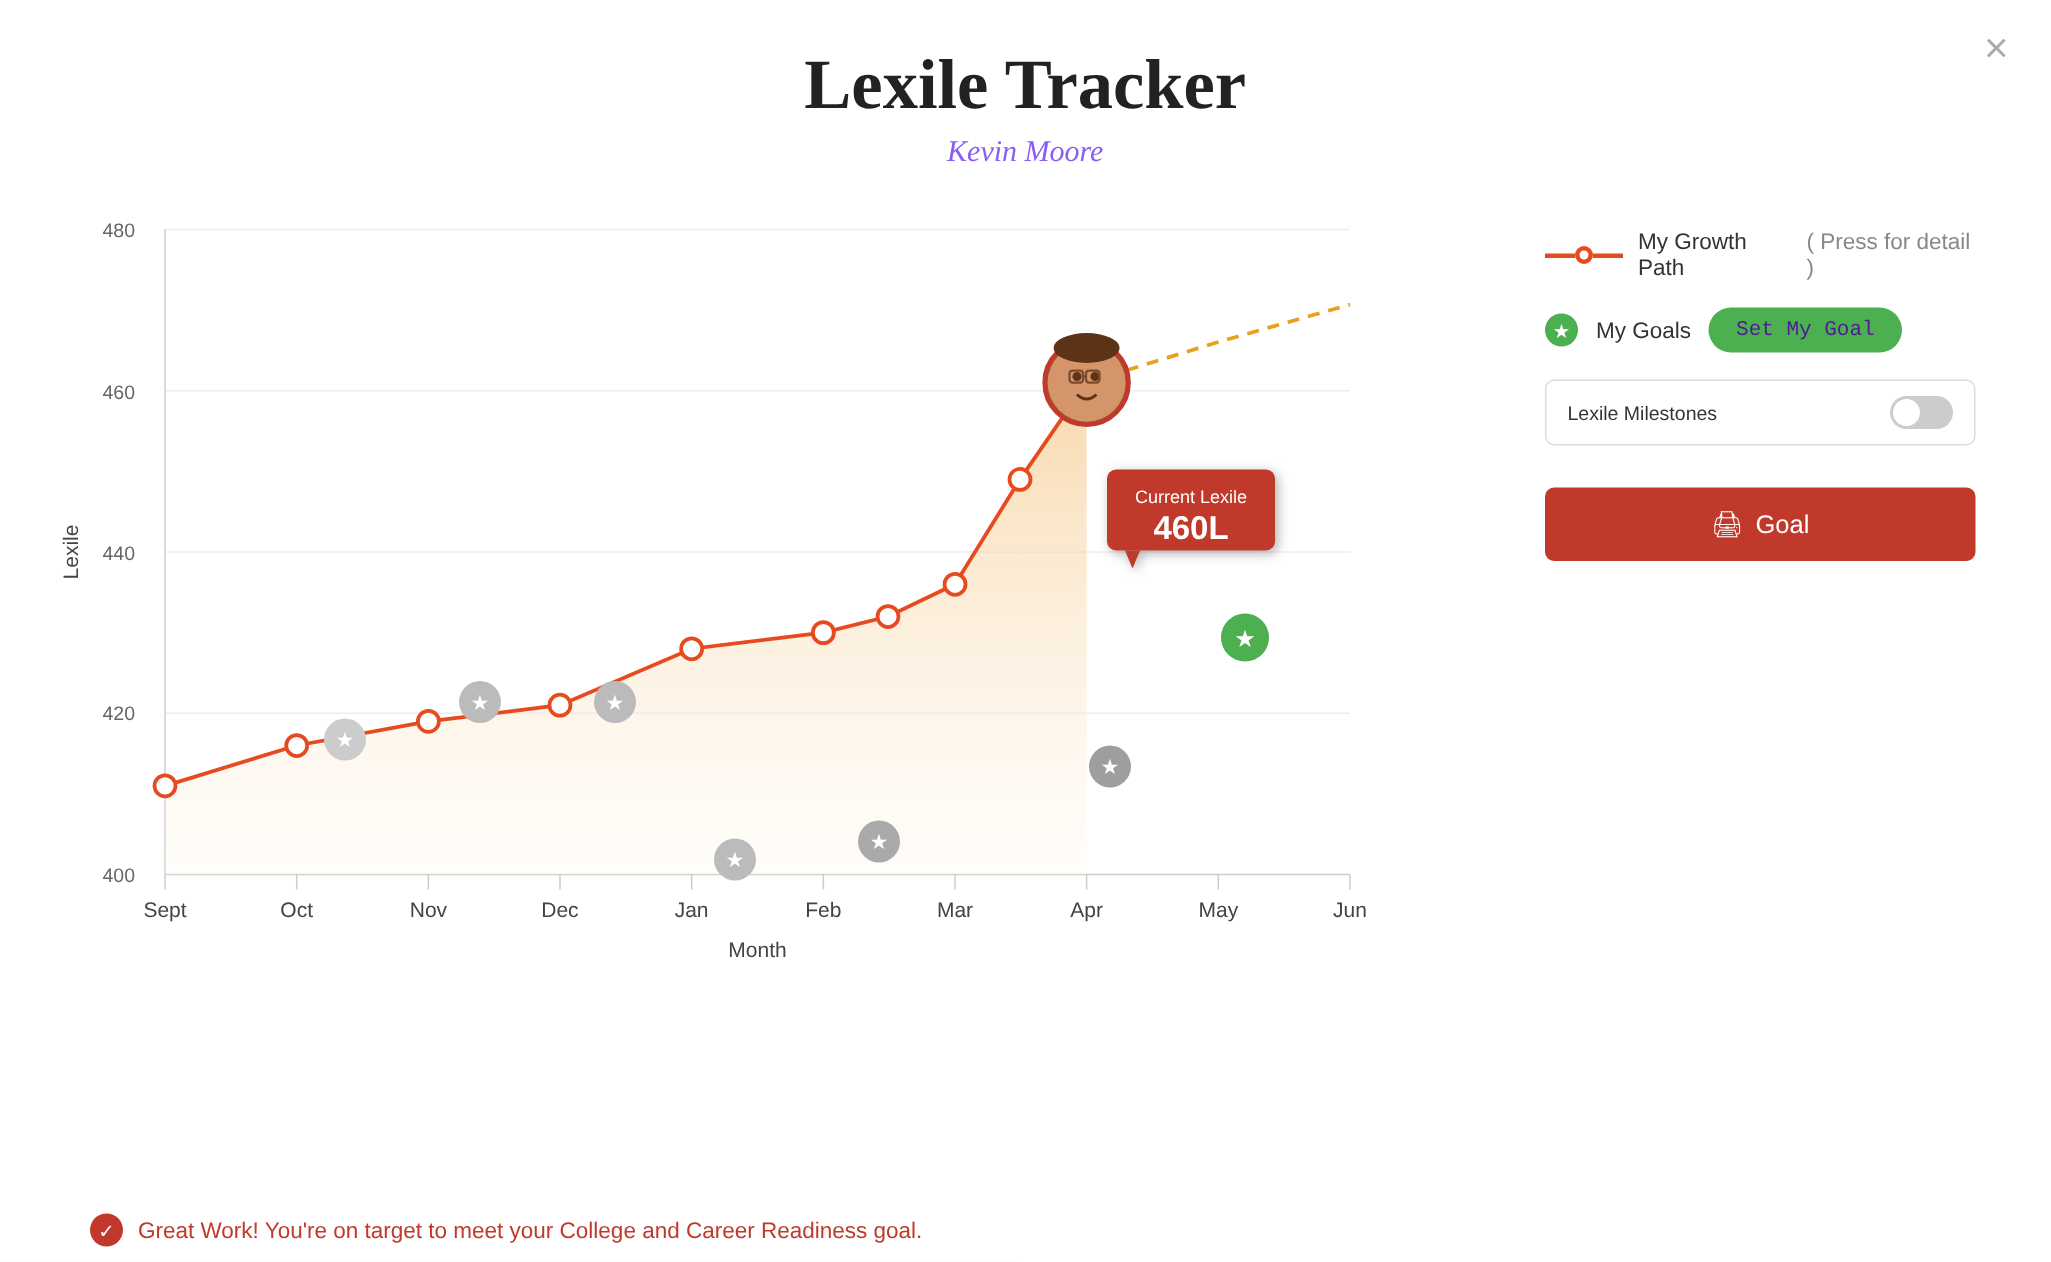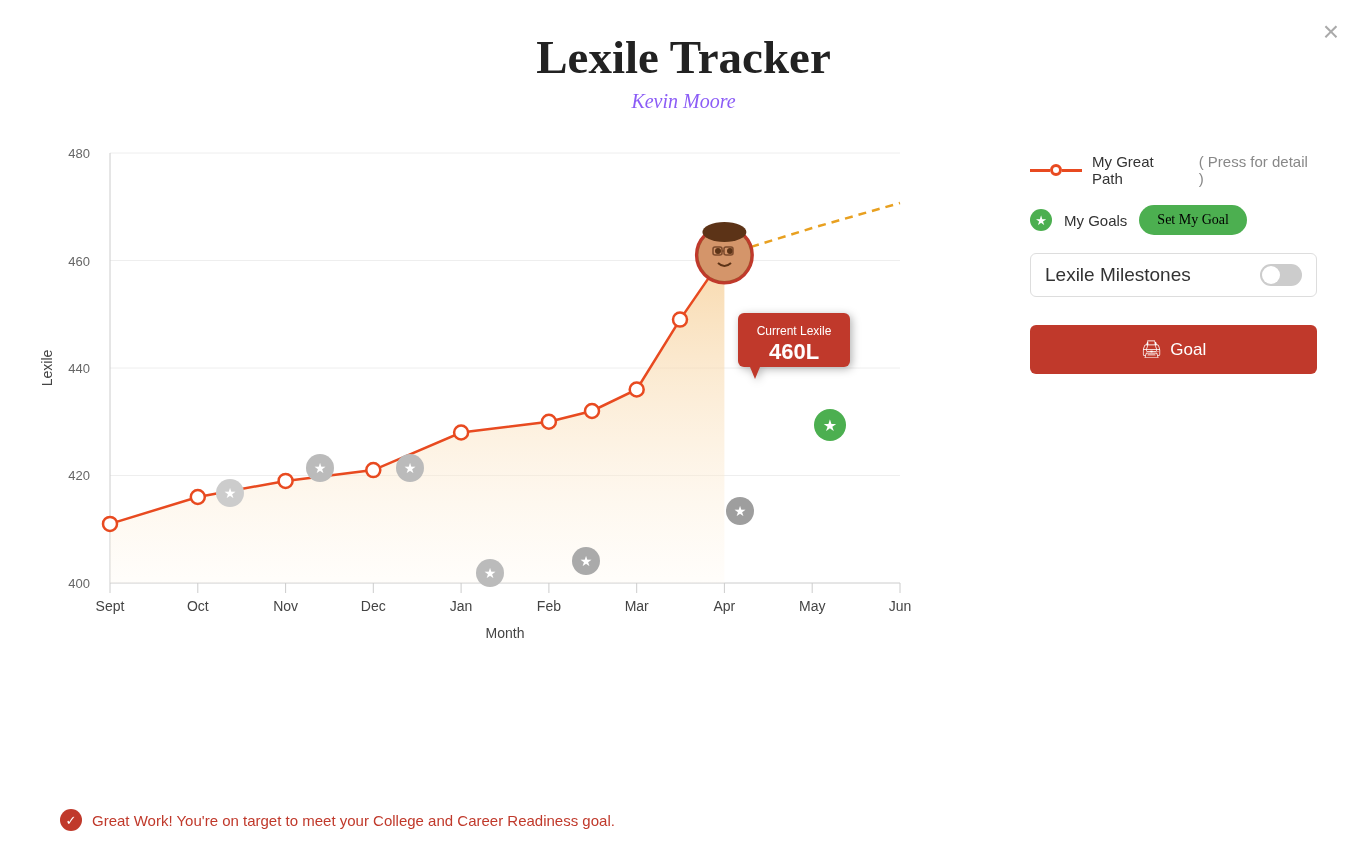--- a/index.html
+++ b/index.html
@@ -108,36 +108,36 @@
       border-radius: 50%;
       display: flex;
       align-items: center;
       justify-content: center;
       color: #fff;
       font-size: 13px;
       flex-shrink: 0;
     }
     .set-goal-btn {
       background: #4caf50;
-      color: #000000;
+      color: #4c1d95;
       border: none;
       border-radius: 20px;
       padding: 7px 18px;
       font-size: 14px;
       cursor: pointer;
-      font-family: Liberation Serif, serif;
+      font-family: Liberation Mono, monospace;
     }
     .milestone-row {
       display: flex;
       align-items: center;
       justify-content: space-between;
       border: 1px solid #ddd;
       border-radius: 6px;
       padding: 10px 14px;
-      font-size: 19px;
+      font-size: 13px;
       color: #333;
       font-family: Arial, sans-serif;
     }
     .toggle {
       width: 42px;
       height: 22px;
       background: #ccc;
       border-radius: 11px;
       position: relative;
       cursor: pointer;
@@ -343,21 +343,21 @@
     </div>
 
     <div class="legend-panel">
 
       <div class="legend-item">
         <div class="legend-solid-wrap">
           <div class="legend-solid-line" style="width:20px"></div>
           <div class="legend-circle"></div>
           <div class="legend-solid-line" style="width:20px"></div>
         </div>
-        <span>My Great Path</span>
+        <span>My Growth Path</span>
         <span class="press-detail">( Press for detail )</span>
       </div>
 
 
       <div class="legend-item" style="gap:12px;">
         <div class="legend-star-green">★</div>
         <span>My Goals</span>
         <button class="set-goal-btn">Set My Goal</button>
       </div>
 

